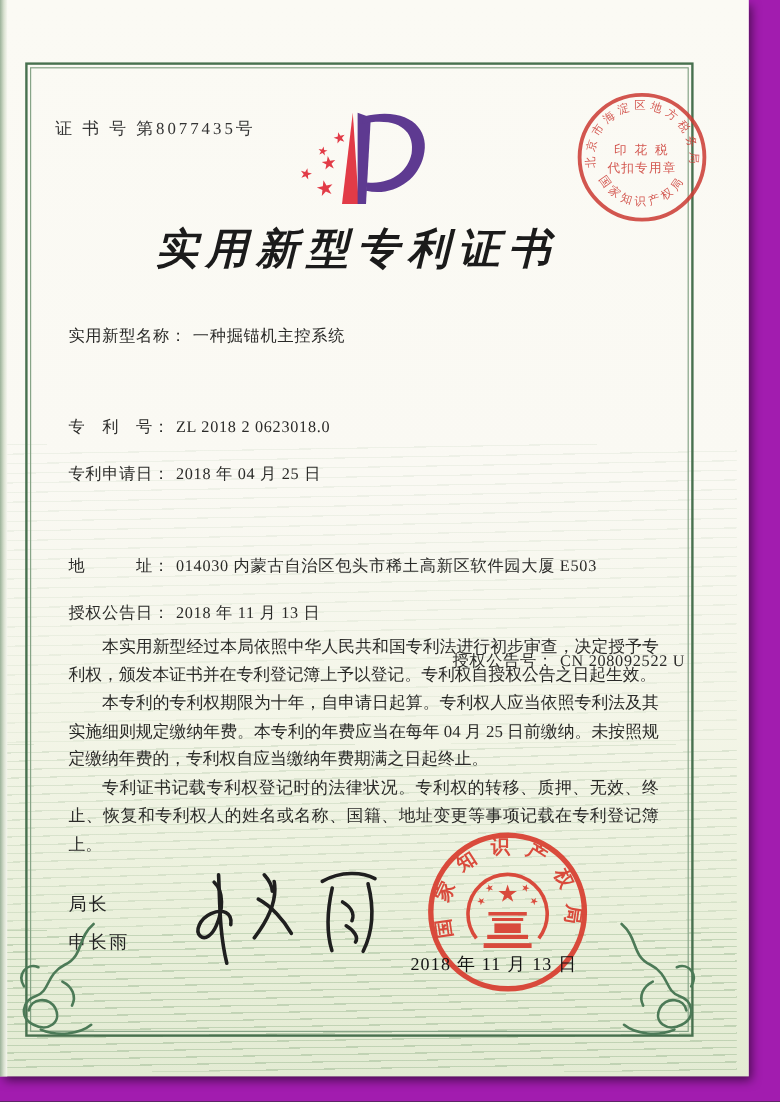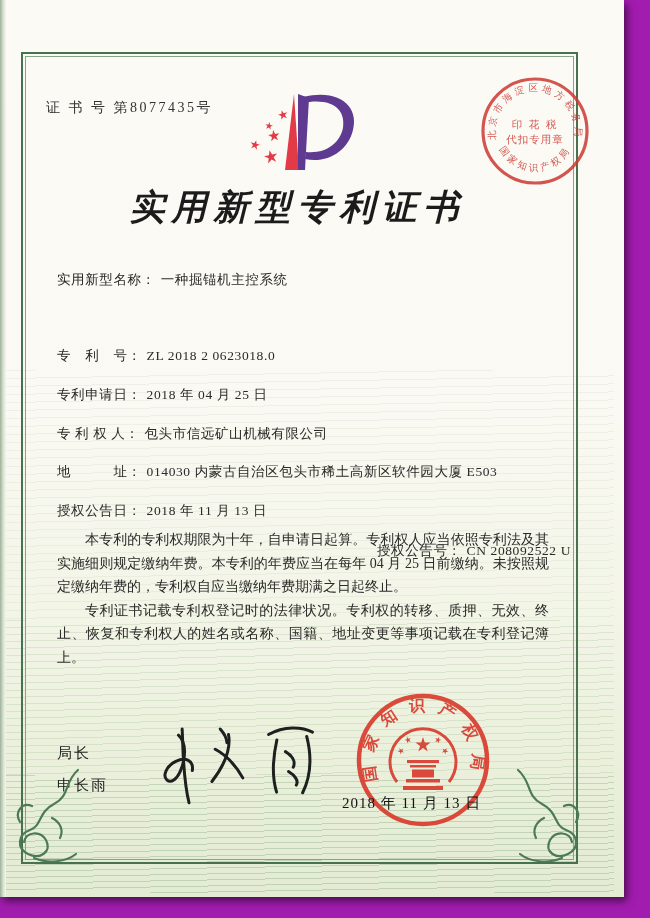--- a/index.html
+++ b/index.html
@@ -102,34 +102,32 @@
 
     <div class="frow" style="top:271px">
       <span>实用新型名称：</span><span class="val">一种掘锚机主控系统</span>
     </div>
     <div class="frow" style="top:347px">
       <span>专　利　号：</span><span class="val">ZL 2018 2 0623018.0</span>
     </div>
     <div class="frow" style="top:386px">
       <span>专利申请日：</span><span class="val">2018 年 04 月 25 日</span>
     </div>
-    <div class="frow" style="top:425px">
-      <span>专 利 权 人：</span><span class="val">包头市信远矿山机械有限公司</span>
-    </div>
     <div class="frow" style="top:463px">
       <span>地　　　址：</span><span class="val">014030  内蒙古自治区包头市稀土高新区软件园大厦 E503</span>
     </div>
     <div class="frow" style="top:502px;width:492px">
       <span>授权公告日：</span><span class="val">2018 年 11 月 13 日</span>
       <span class="grantno">
         <span>授权公告号：</span><span class="val">CN 208092522 U</span>
       </span>
     </div>
 
     <div class="bodytext">
+      <p>本实用新型经过本局依照中华人民共和国专利法进行初步审查，决定授予专利权，颁发本证书并在专利登记簿上予以登记。专利权自授权公告之日起生效。</p>
       <p>本专利的专利权期限为十年，自申请日起算。专利权人应当依照专利法及其实施细则规定缴纳年费。本专利的年费应当在每年 04 月 25 日前缴纳。未按照规定缴纳年费的，专利权自应当缴纳年费期满之日起终止。</p>
       <p>专利证书记载专利权登记时的法律状况。专利权的转移、质押、无效、终止、恢复和专利权人的姓名或名称、国籍、地址变更等事项记载在专利登记簿上。</p>
     </div>
 
     <div class="signer" style="top:744px">局长</div>
     <div class="signer" style="top:776px">申长雨</div>
 
     <svg class="sig-svg" width="185" height="90" viewBox="0 0 185 90">
       <g fill="none" stroke="#1f1f1f" stroke-width="3" stroke-linecap="round" transform="rotate(-3 90 45)">
         <path d="M30,14 C38,22 36,38 30,50 C26,58 20,62 16,58 C12,54 16,44 26,40 C36,36 44,40 42,50"></path>

